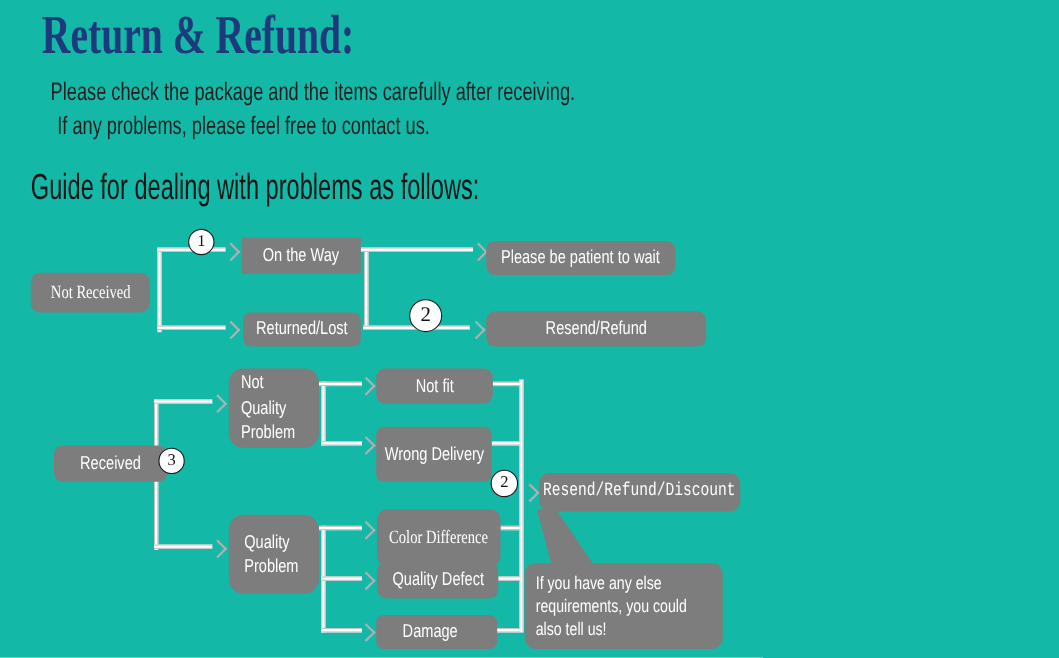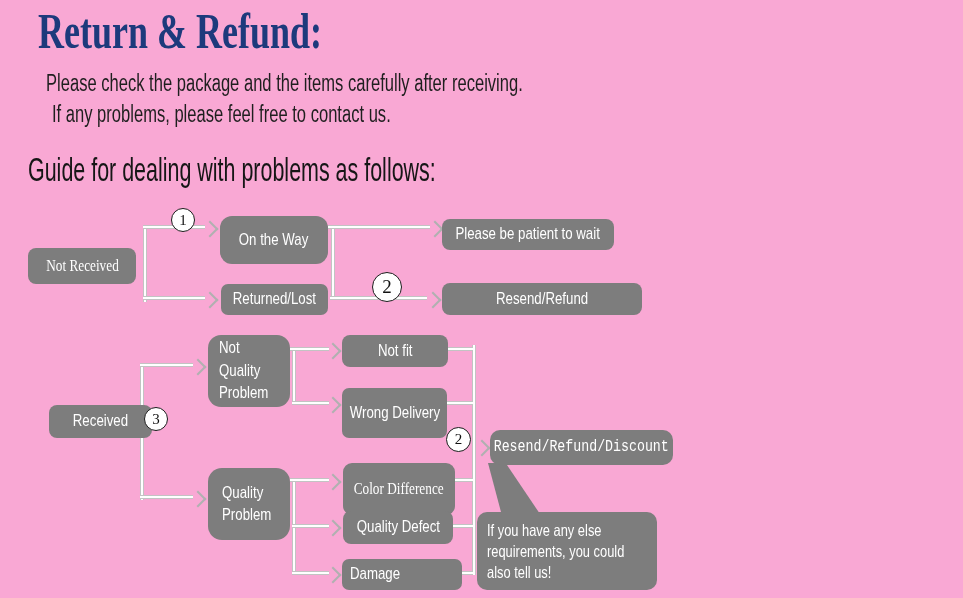--- a/index.html
+++ b/index.html
@@ -1,17 +1,17 @@
 <!DOCTYPE html>
 <html><head>
 <meta charset="utf-8">
 <style>
   html,body { margin:0; padding:0; background:#fff; }
   .canvas {
-    position:relative; width:963px; height:598px; background:#f9a8d4;
+    position:relative; width:963px; height:598px; background:#14b8a6;
     overflow:hidden; font-family:"Liberation Sans", sans-serif;
   }
   
   .title {
     position:absolute; left:38px; top:6px; margin:0;
     font-family:"Liberation Serif", serif; font-weight:bold;
     font-size:50px; line-height:1; color:#1d3a7c;
     transform:scaleX(0.72); transform-origin:0 0; white-space:nowrap;
   }
   .cond {
@@ -130,21 +130,21 @@
     <div class="badge" style="left:144px; top:407px; width:22px; height:22px;">
       <span>3</span>
     </div>
     <div class="badge" style="left:446px; top:427px; width:23px; height:23px;">
       <span>2</span>
     </div>
 
     <div class="node" style="left:28px; top:248px; width:108px; height:36px; border-radius:8px;font-family:Liberation Serif, serif;">
       <span class="t">Not Received</span>
     </div>
-    <div class="node" style="left:220px; top:216px; width:108px; height:48px; border-radius:12px;">
+    <div class="node" style="left:220px; top:216px; width:108px; height:33px; border-radius:0;">
       <span class="t">On the Way</span>
     </div>
     <div class="node" style="left:221px; top:284px; width:107px; height:31px; border-radius:7px;">
       <span class="t">Returned/Lost</span>
     </div>
     <div class="node" style="left:442px; top:219px; width:172px; height:31px; border-radius:8px;">
       <span class="t">Please be patient to wait</span>
     </div>
     <div class="node" style="left:442px; top:283px; width:200px; height:32px; border-radius:8px;">
       <span class="t">Resend/Refund</span>
@@ -164,21 +164,21 @@
     </div>
     <div class="node leftal" style="left:208px; top:468px; width:82px; height:72px; border-radius:14px; padding-left:14px; box-sizing:border-box;">
       <span class="t wrap">Quality Problem</span>
     </div>
     <div class="node" style="left:343px; top:463px; width:112px; height:52px; border-radius:9px;font-family:Liberation Serif, serif;">
       <span class="t">Color Difference</span>
     </div>
     <div class="node" style="left:343px; top:511px; width:110px; height:33px; border-radius:8px;">
       <span class="t">Quality Defect</span>
     </div>
-    <div class="node leftal" style="left:342px; top:559px; width:120px; height:31px; border-radius:7px; padding-left:8px; box-sizing:border-box;">
+    <div class="node leftal" style="left:342px; top:559px; width:110px; height:31px; border-radius:7px; padding-left:24px; box-sizing:border-box;">
       <span class="t">Damage</span>
     </div>
     <div class="node" style="left:490px; top:430px; width:183px; height:35px; border-radius:10px;font-family:Liberation Mono, monospace;">
       <span class="t">Resend/Refund/Discount</span>
     </div>
 
     <div class="tail"></div>
     <div class="bubble">
       <span class="t">If you have any else requirements, you could also tell us!</span>
     </div>

